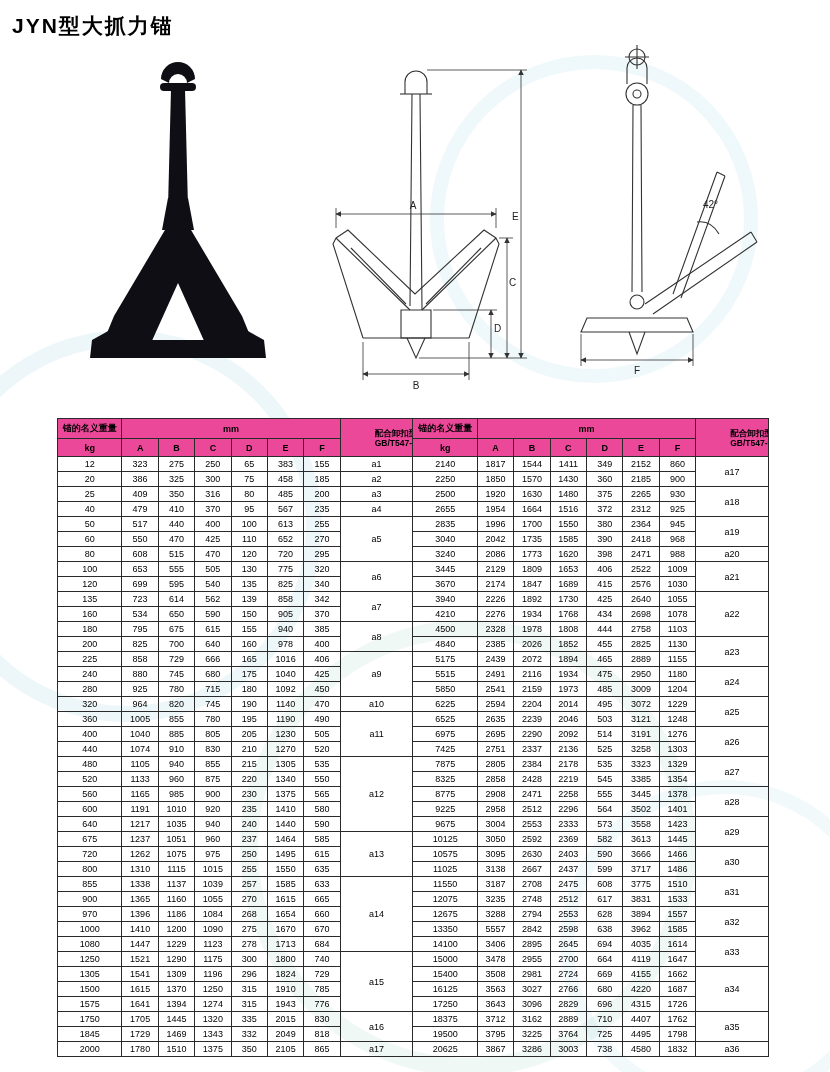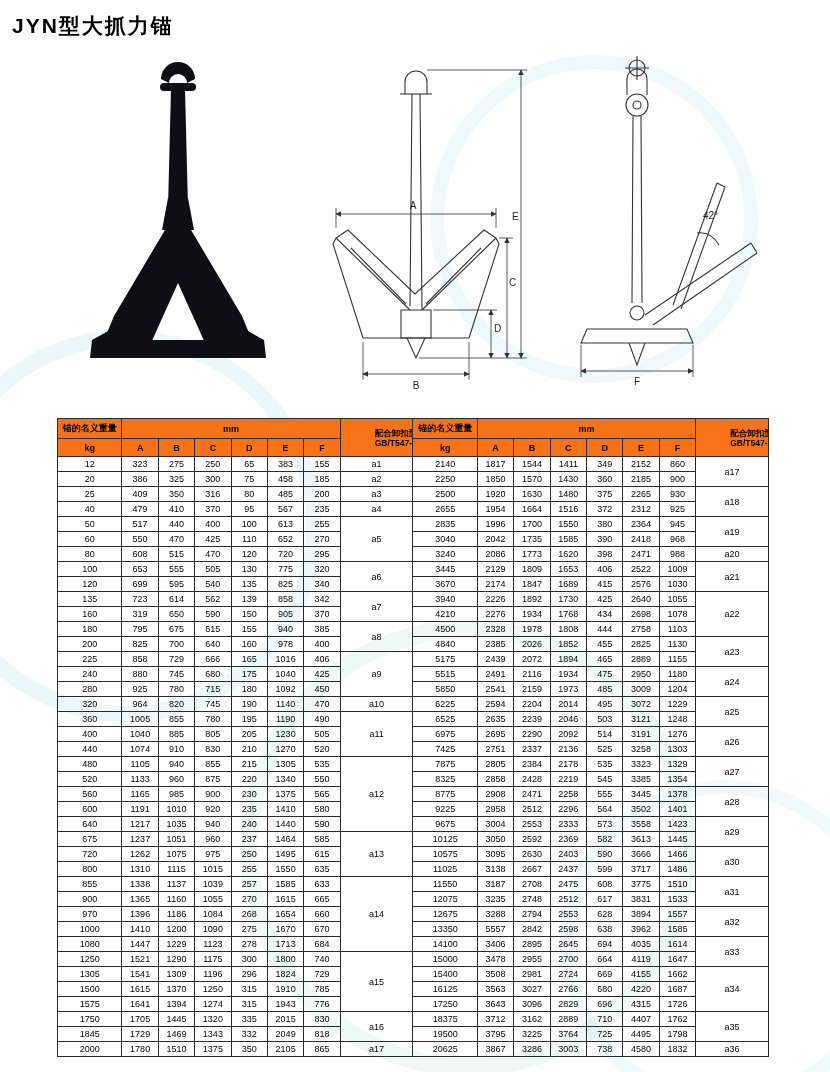--- a/index.html
+++ b/index.html
@@ -19,21 +19,21 @@
   .fig{position:absolute;z-index:1;}
   .fig svg{display:block;}
   .lineart path,.lineart line,.lineart circle,.lineart polyline{stroke:#333;fill:none;stroke-width:1.1;}
   .dim path,.dim line{stroke:#333;fill:none;stroke-width:.8;}
   .dimtext{font-family:"Liberation Sans",sans-serif;font-size:10px;fill:#222;stroke:none;}
 
   table.anchor-table{position:absolute;left:57px;top:418px;z-index:1;width:712px;
       border-collapse:collapse;table-layout:fixed;background:transparent;}
   .anchor-table th,.anchor-table td{border:1px solid #2a2a2a;padding:0;text-align:center;
       font-size:9px;white-space:nowrap;overflow:hidden;}
-  .anchor-table thead th{background:#f97316;font-weight:bold;height:17px;}
+  .anchor-table thead th{background:#ec4899;font-weight:bold;height:17px;}
   .anchor-table thead tr:first-child th{height:19px;}
   th.shkh{font-size:8.5px;line-height:10px;font-weight:bold;padding-left:34px;}
   .anchor-table tbody td{height:14px;line-height:14px;background:transparent;}
   td.shade{background:#dcefe2;}
 </style>
 </head>
 <body>
 
 <div class="page">
 
@@ -93,21 +93,21 @@
         <line x1="60" y1="316" x2="166" y2="316" marker-start="url(#ar2)" marker-end="url(#ar2)"></line>
       </g>
       <text class="dimtext" x="110" y="151" text-anchor="middle">A</text>
       <text class="dimtext" x="209" y="162">E</text>
       <text class="dimtext" x="206" y="228">C</text>
       <text class="dimtext" x="191" y="274">D</text>
       <text class="dimtext" x="113" y="331" text-anchor="middle">B</text>
     </svg>
   </div>
 
-  <div class="fig" style="left:565px;top:55px;">
+  <div class="fig" style="left:565px;top:44px;">
     <svg width="210" height="335" viewBox="0 0 210 335">
       <defs>
         <marker id="ar3" viewBox="0 0 10 10" refX="9" refY="5" markerWidth="7" markerHeight="7" orient="auto-start-reverse">
           <path d="M0 0 L10 5 L0 10 z" fill="#333"></path>
         </marker>
       </defs>
       <g class="lineart">
         <circle cx="72" cy="13" r="8"></circle>
         <path d="M72 1 L72 25 M60 13 L84 13"></path>
         <path d="M62 24 a10 10 0 0 1 20 0 M62 24 L62 40 M82 24 L82 40"></path>
@@ -350,21 +350,21 @@
           <td>2226</td>
           <td>1892</td>
           <td>1730</td>
           <td>425</td>
           <td>2640</td>
           <td>1055</td>
           <td rowspan="3">a22</td>
         </tr>
         <tr>
           <td>160</td>
-          <td>319</td>
+          <td>534</td>
           <td>650</td>
           <td>590</td>
           <td>150</td>
           <td>905</td>
           <td>370</td>
           <td>4210</td>
           <td>2276</td>
           <td>1934</td>
           <td>1768</td>
           <td>434</td>

